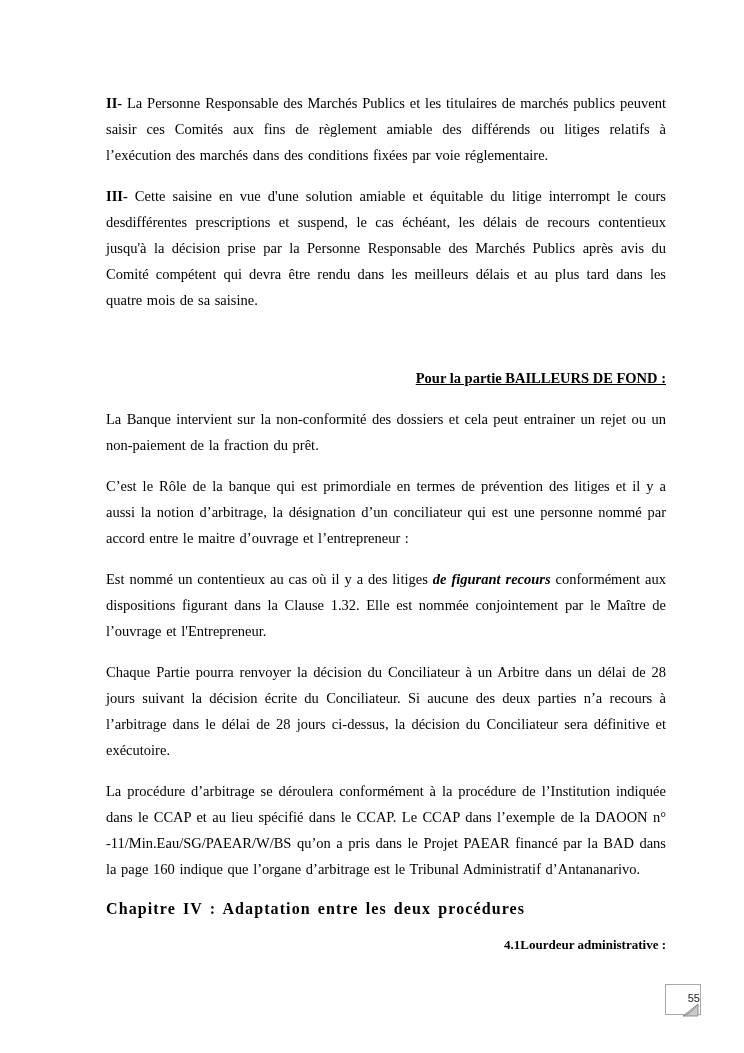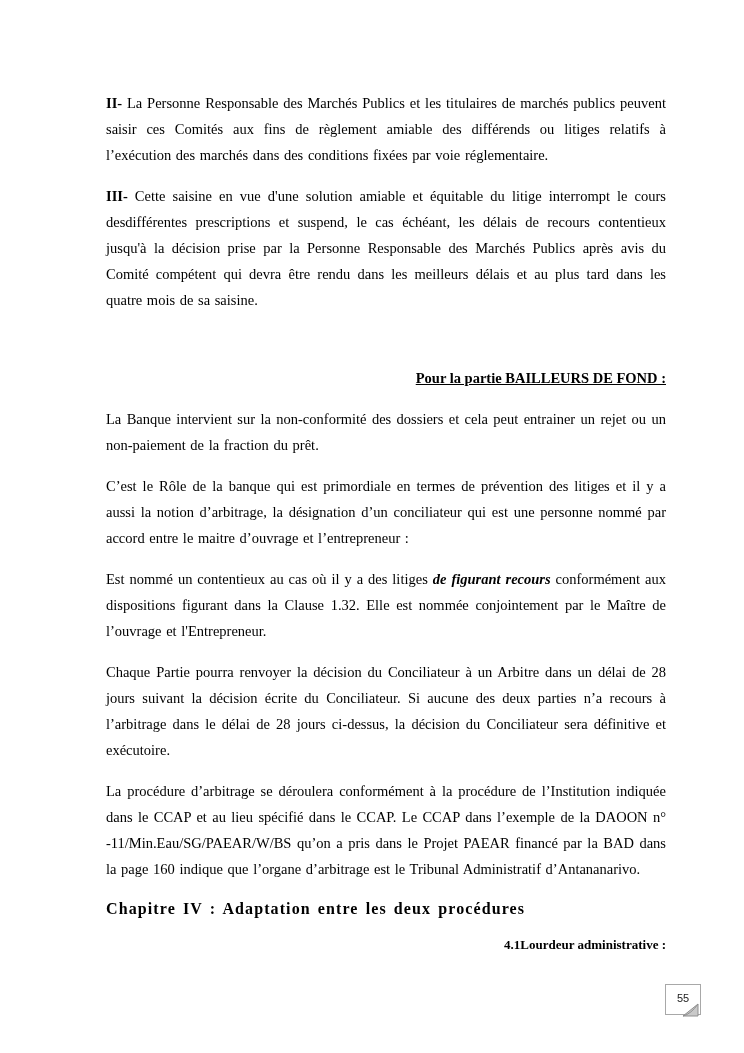--- a/index.html
+++ b/index.html
@@ -70,21 +70,21 @@
     left: 665px;
     top: 984px;
     width: 36px;
     height: 31px;
     border: 1px solid #a8a8a8;
     background: #ffffff;
     box-sizing: border-box;
   }
   .page-number-text {
     display: block;
-    text-align: center;
+    text-align: right;
     font-family: "Liberation Sans", sans-serif;
     font-size: 11px;
     line-height: 26px;
     color: #1a1a1a;
   }
   .page-fold {
     position: absolute;
     right: 0px;
     bottom: -4px;
     width: 18px;

